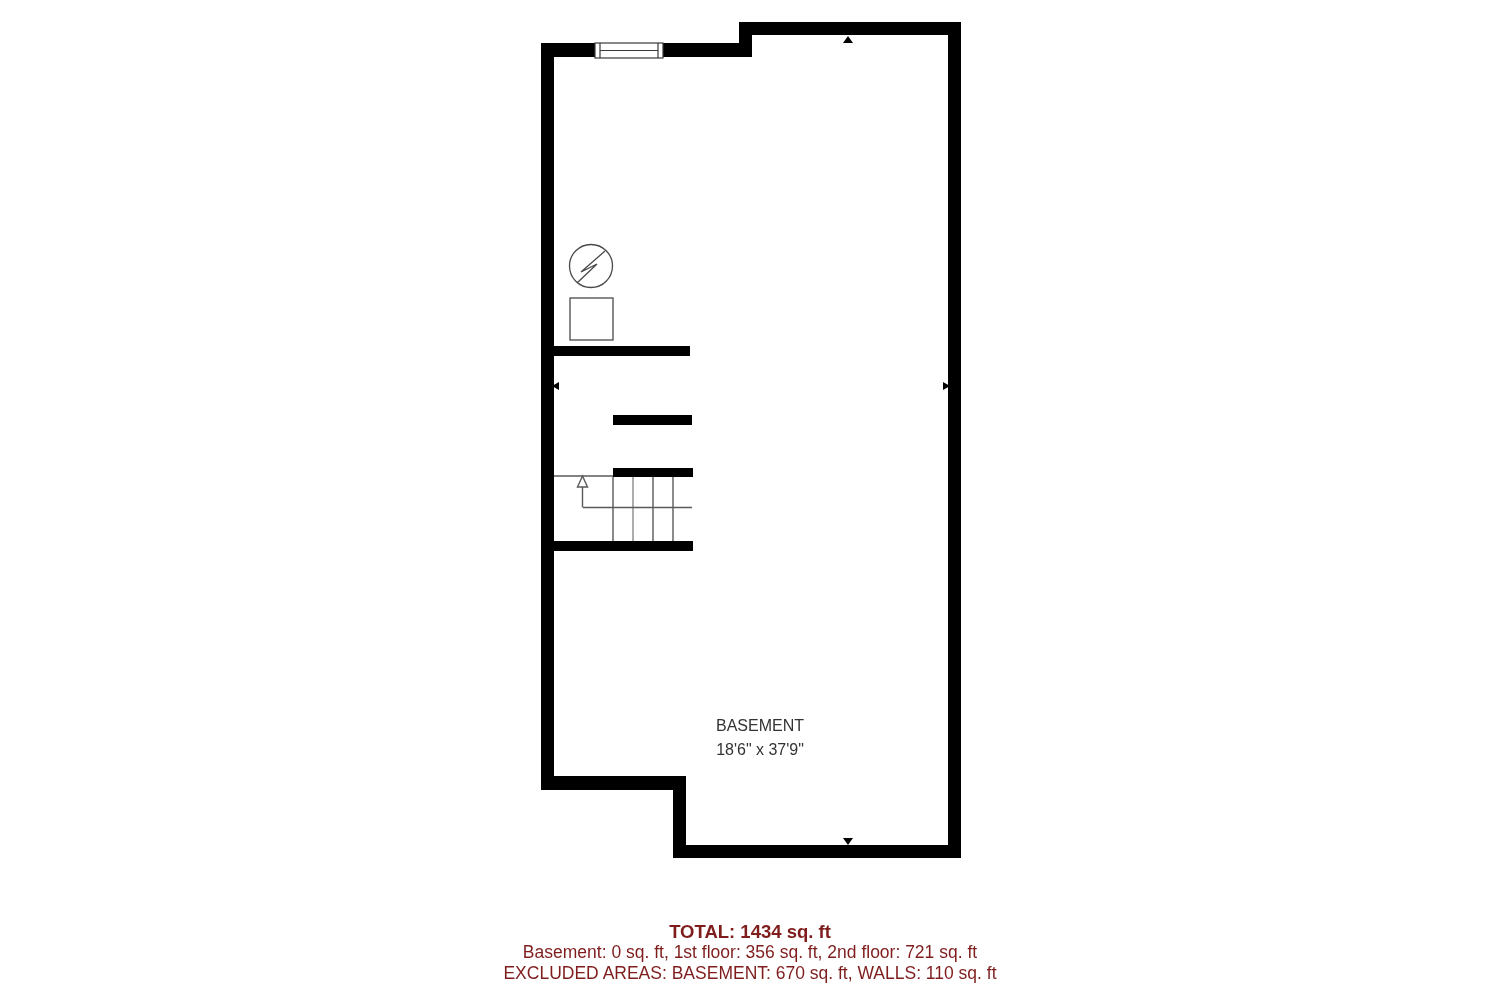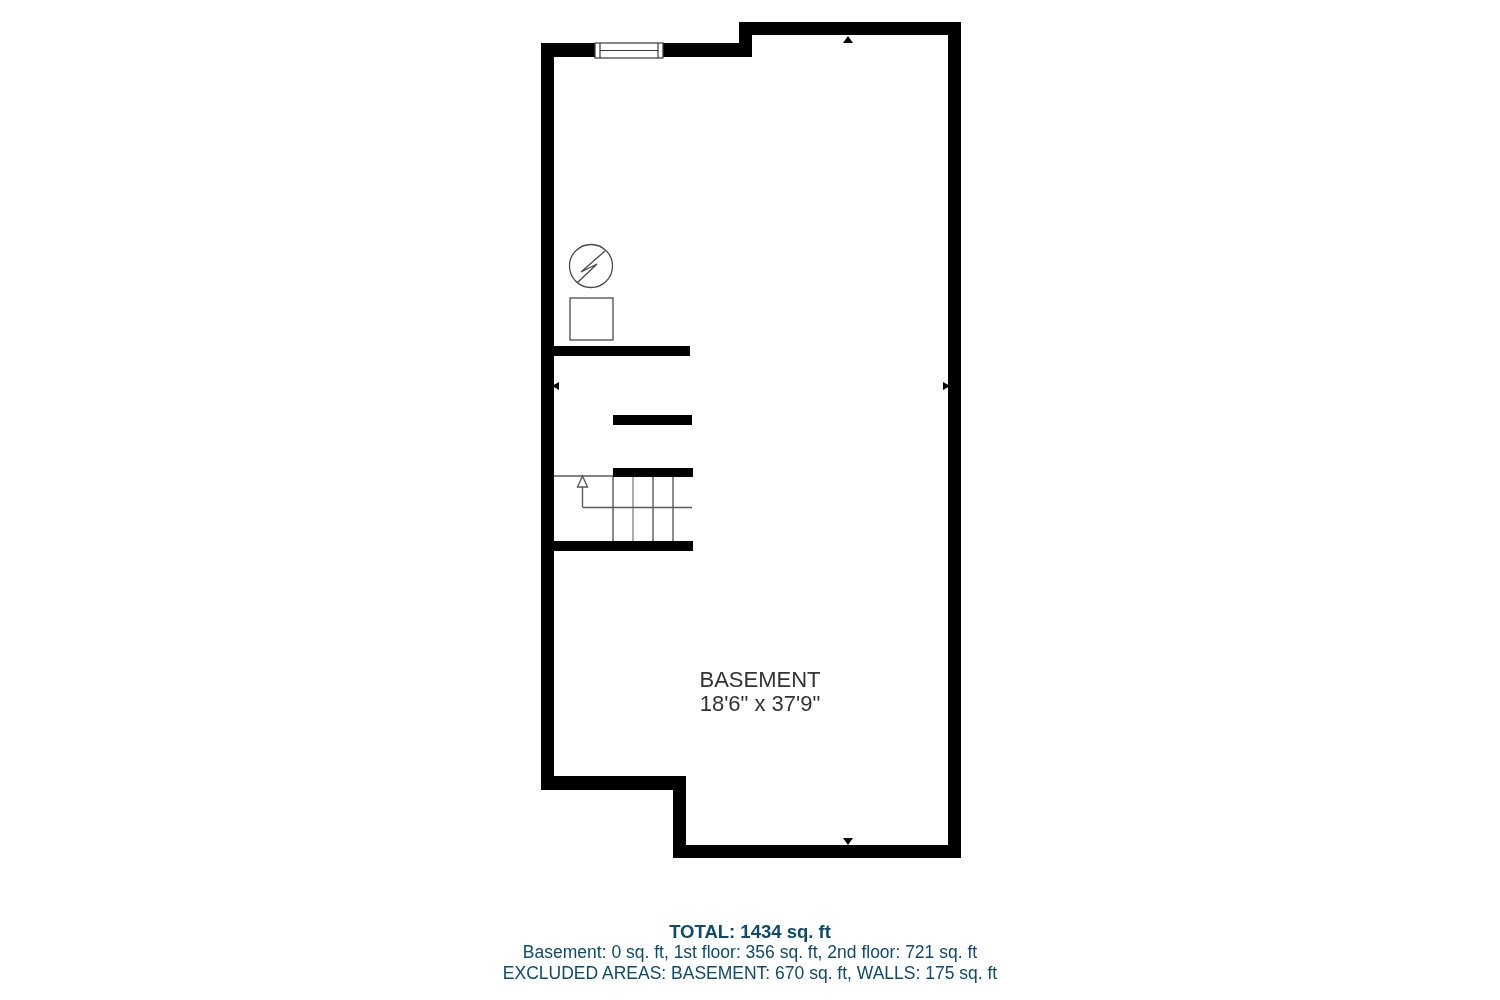--- a/index.html
+++ b/index.html
@@ -16,34 +16,34 @@
     font-family: "Liberation Sans", "DejaVu Sans", sans-serif;
   }
   .plan-svg {
     position: absolute;
     left: 0;
     top: 0;
   }
   .room-label {
     position: absolute;
     left: 510px;
-    top: 668px;
+    top: 714px;
     width: 500px;
     text-align: center;
     color: #333333;
-    font-size: 22px;
+    font-size: 16px;
     line-height: 24px;
   }
   .summary {
     position: absolute;
     left: 0;
     top: 921px;
     width: 100%;
     text-align: center;
-    color: #0c4a6e;
+    color: #7f1d1d;
     font-size: 17.5px;
     line-height: 21px;
   }
   .summary .total {
     font-weight: bold;
     font-size: 18.5px;
   }
 </style>
 </head>
 <body>
@@ -92,16 +92,16 @@
   </svg>
 
   <div class="room-label">
     <div>BASEMENT</div>
     <div>18'6" x 37'9"</div>
   </div>
 
   <div class="summary">
     <div class="total">TOTAL: 1434 sq. ft</div>
     <div>Basement: 0 sq. ft, 1st floor: 356 sq. ft, 2nd floor: 721 sq. ft</div>
-    <div>EXCLUDED AREAS: BASEMENT: 670 sq. ft, WALLS: 175 sq. ft</div>
+    <div>EXCLUDED AREAS: BASEMENT: 670 sq. ft, WALLS: 110 sq. ft</div>
   </div>
 
 </div>
 
 </body></html>

